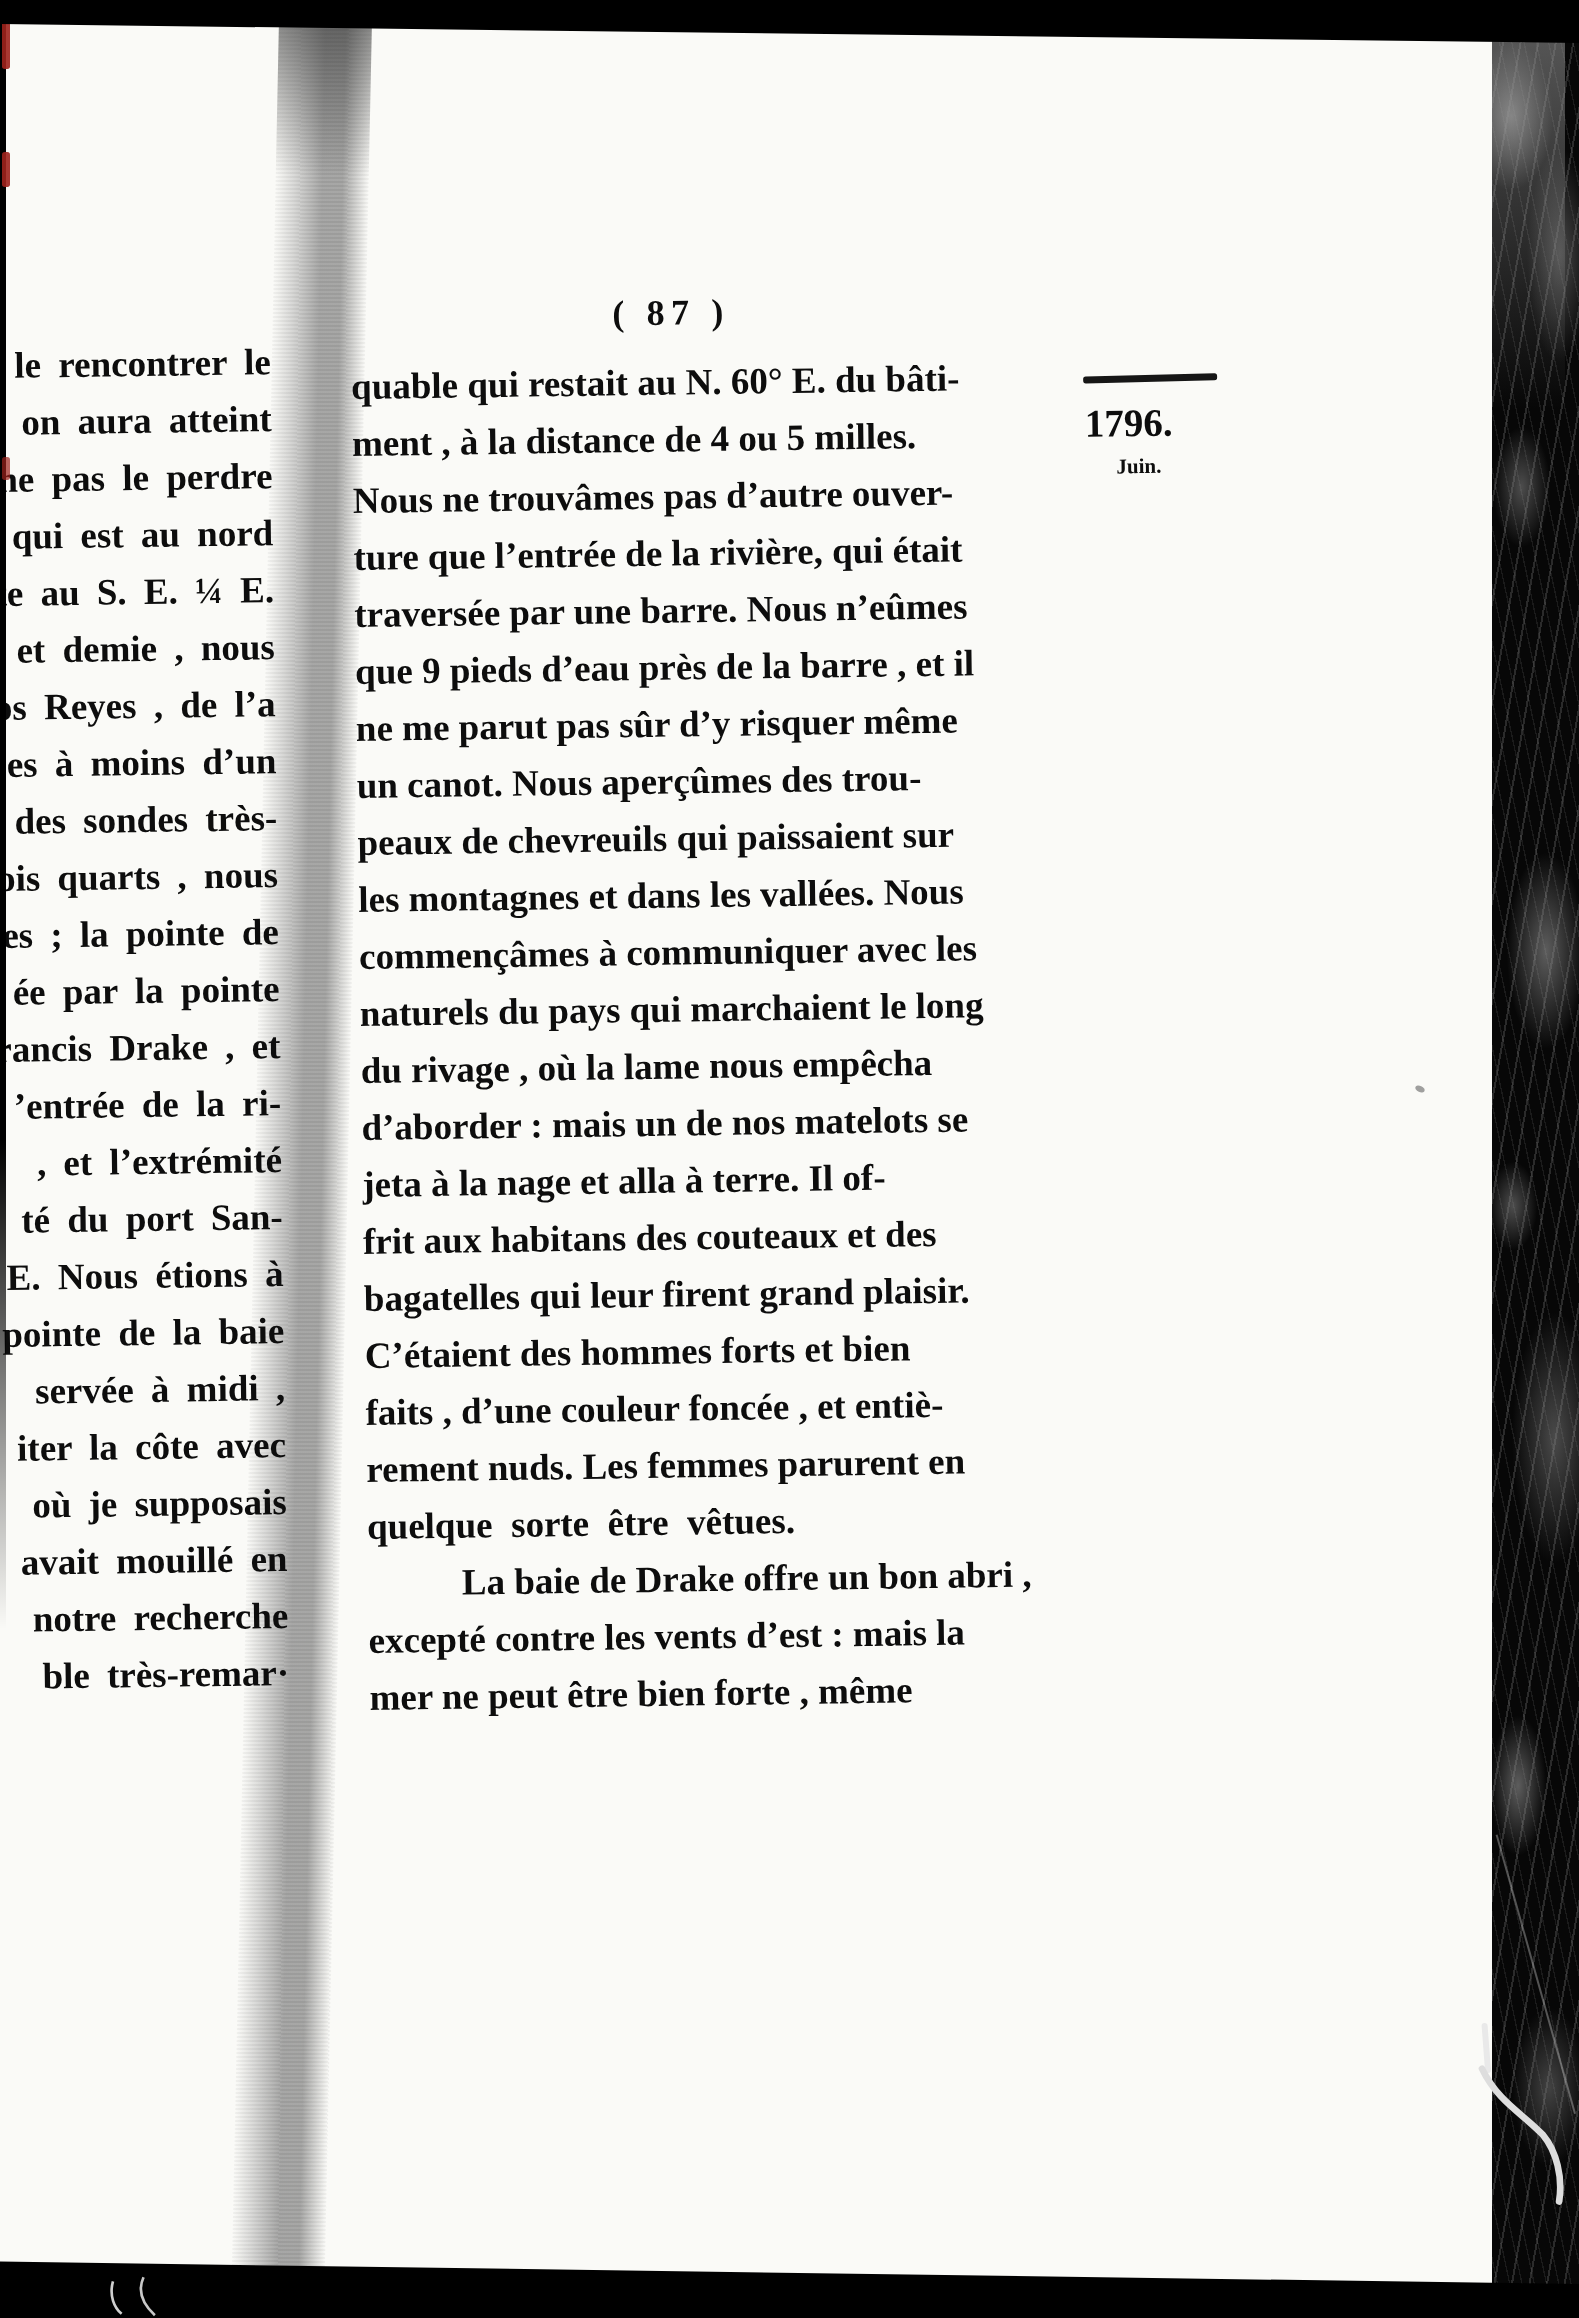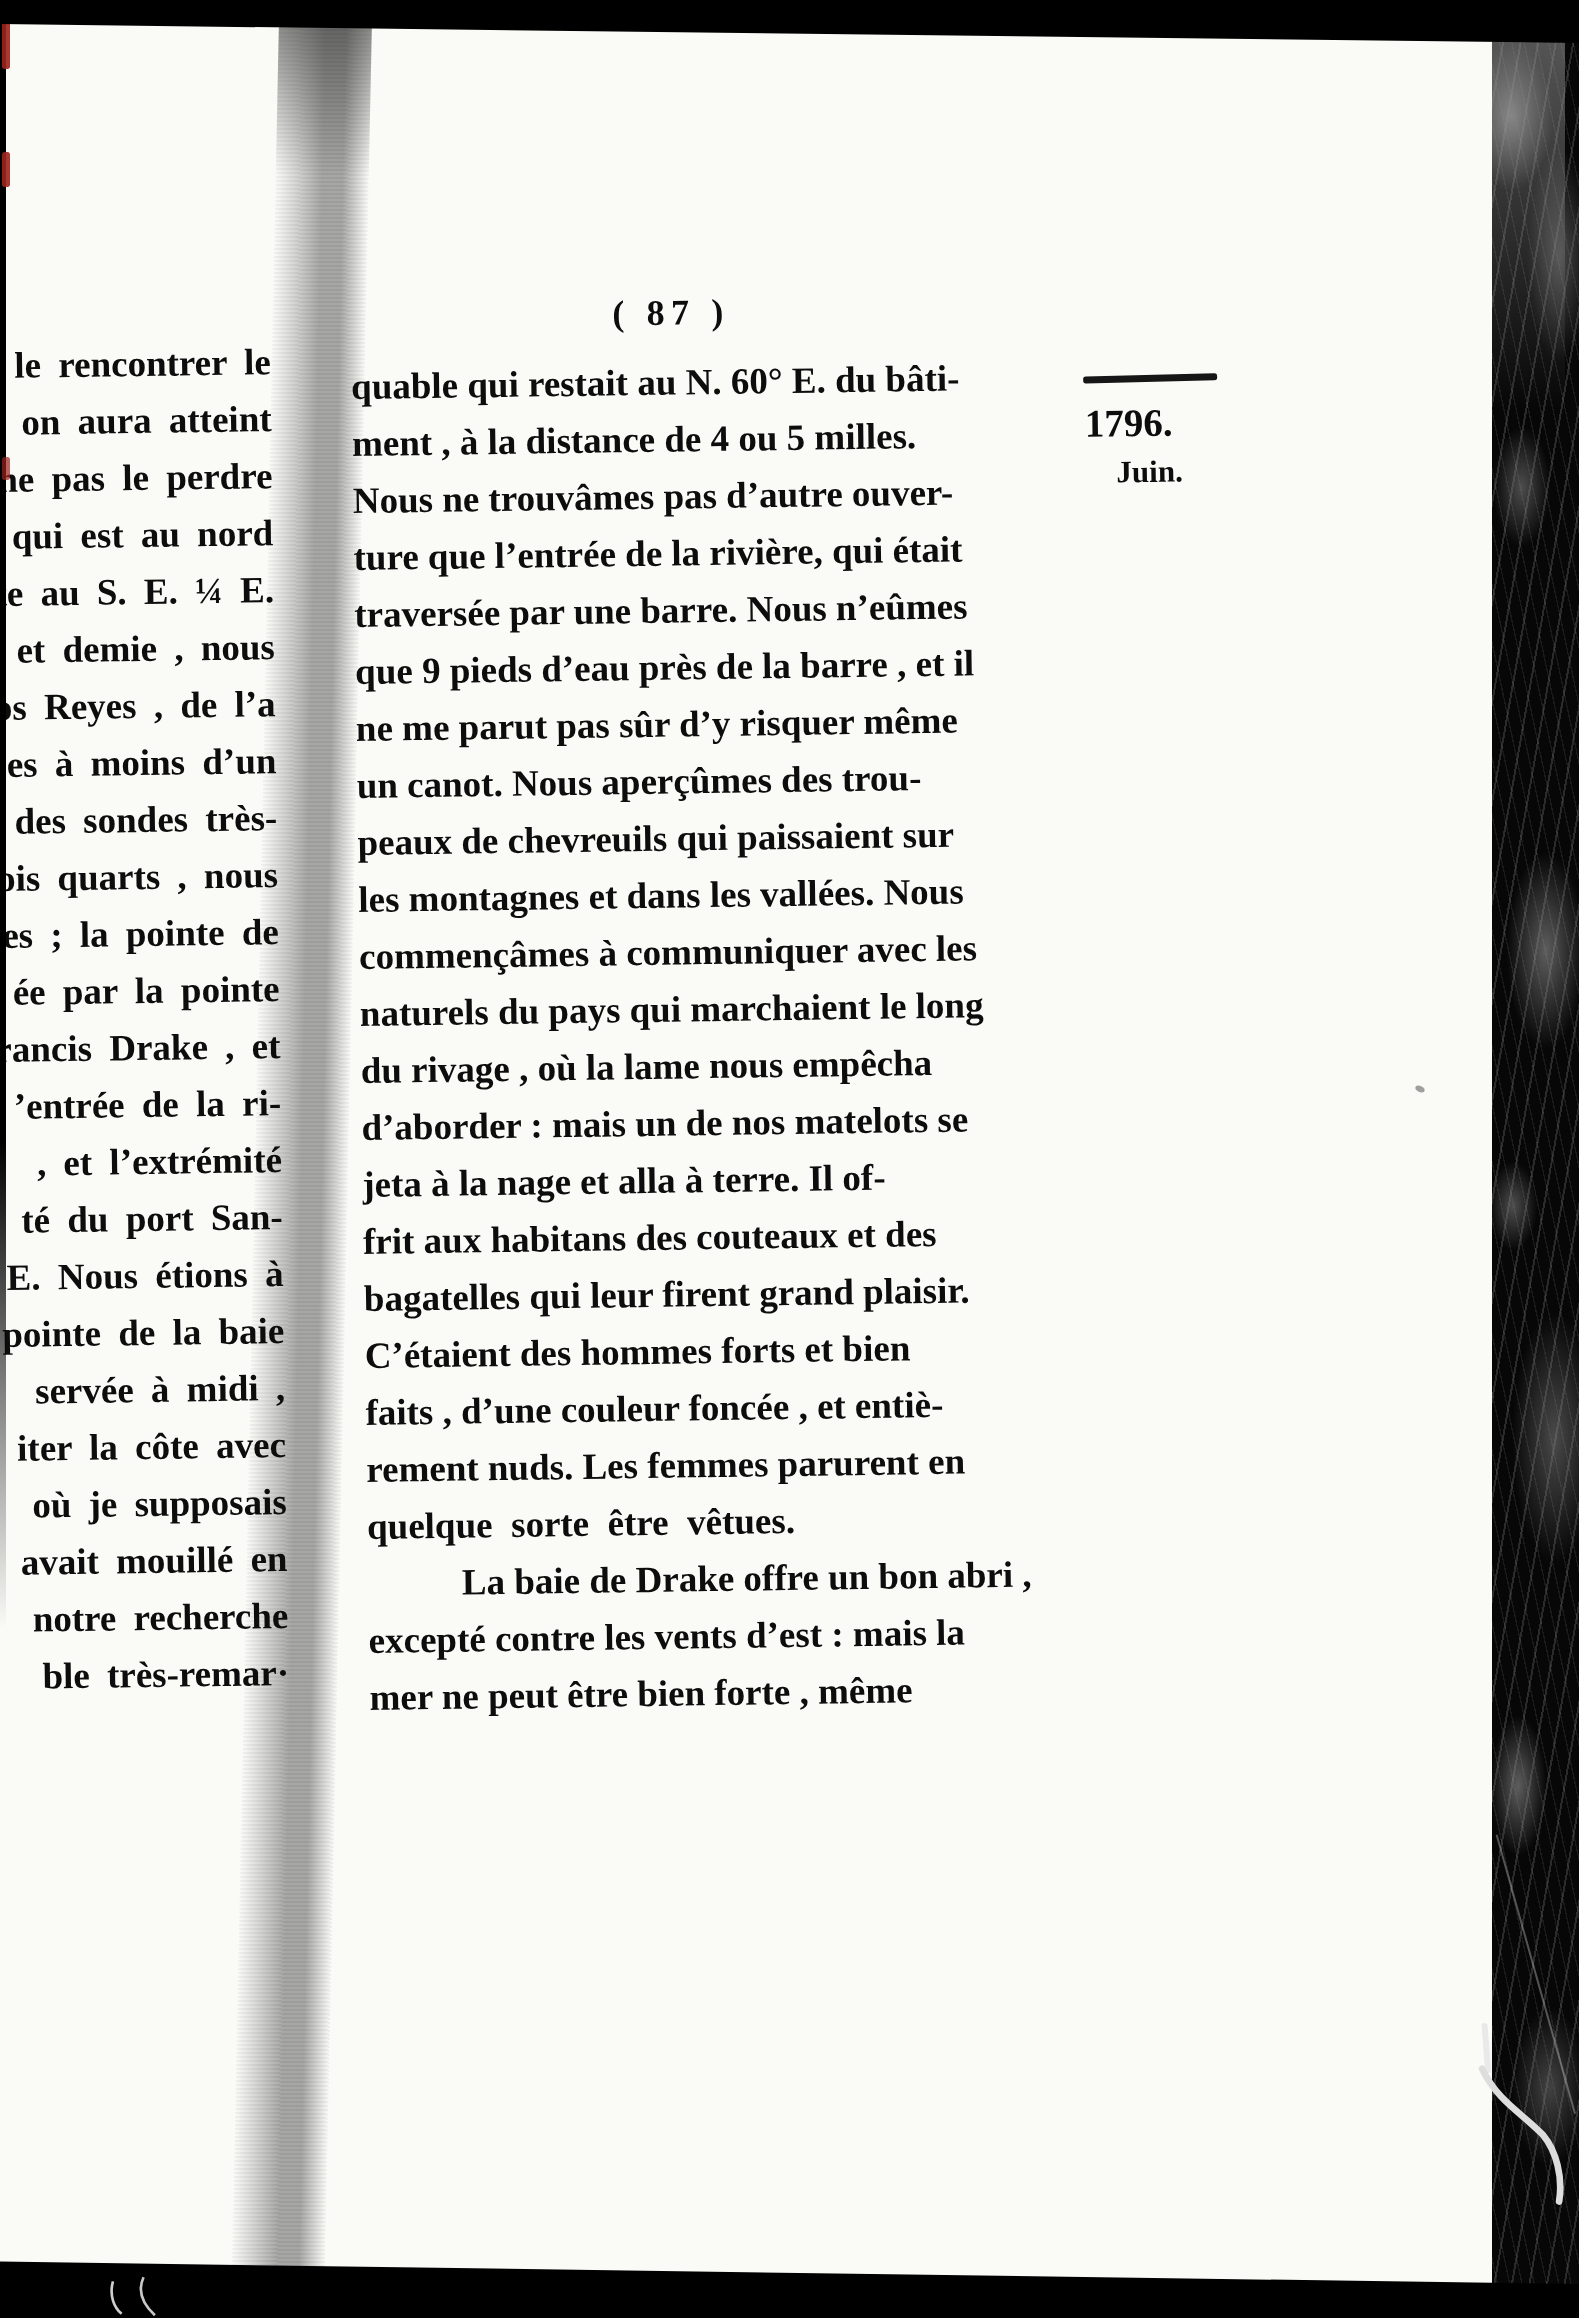--- a/index.html
+++ b/index.html
@@ -54,21 +54,21 @@
     font-size:37px;font-weight:700;
     text-align:right;white-space:nowrap;word-spacing:8px;
   }
   .left-col .line span{direction:ltr;unicode-bidi:isolate;}
 
   .sidenote-rule{
     left:1094px;top:380px;width:134px;height:6.6px;background:#161616;
     transform:rotate(-0.6deg);border-radius:2.7px;
   }
   .sidenote-year{left:1095px;top:405px;font-size:39px;font-weight:700;white-space:nowrap;}
-  .sidenote-month{left:1126px;top:459px;font-size:31px;font-weight:700;white-space:nowrap;}
+  .sidenote-month{left:1126px;top:459px;font-size:21px;font-weight:700;white-space:nowrap;}
 
   
   .left-edge{
     left:0;top:0;width:6px;height:1629px;
     background:linear-gradient(to bottom,#000 70%,rgba(0,0,0,0));
   }
   .red-mark{left:2px;width:8px;background:#9e221c;border-radius:2.7px;opacity:.9;}
   .red-mark.m1{top:4px;height:65px;}
   .red-mark.m2{top:152px;height:35px;}
   .red-mark.m3{top:457px;height:22.6px;opacity:.7;}

